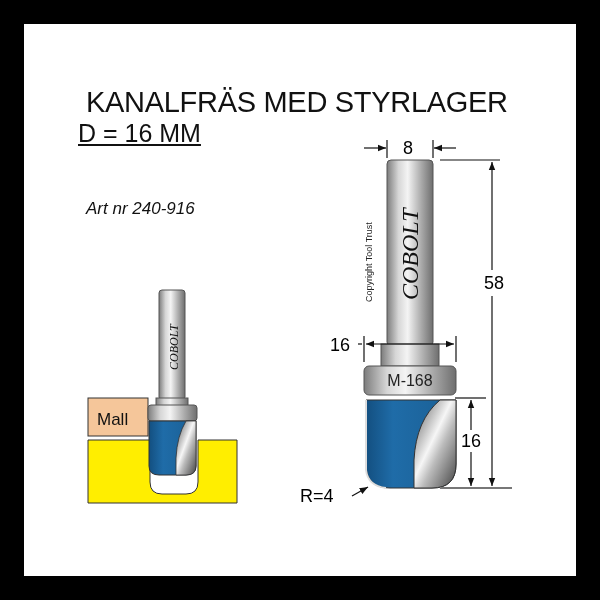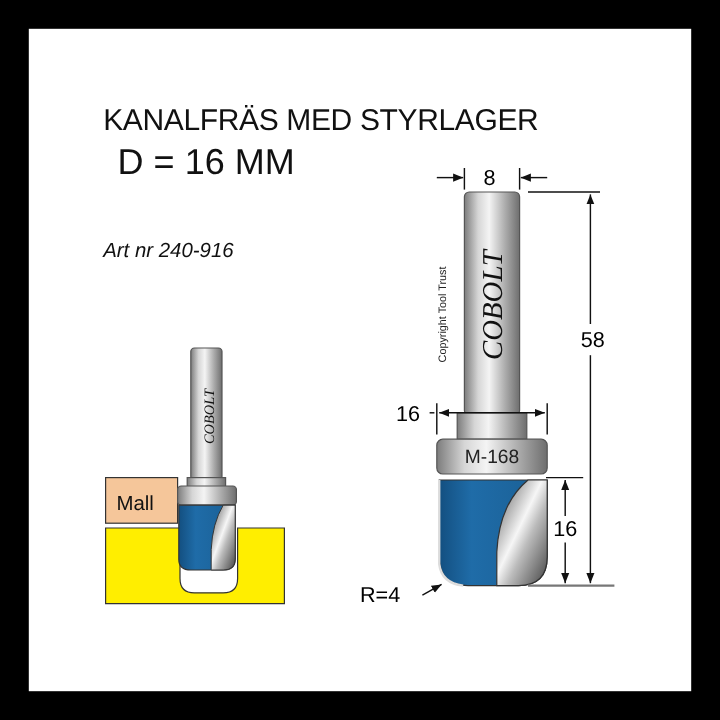--- a/index.html
+++ b/index.html
@@ -1,20 +1,20 @@
 <!DOCTYPE html>
 <html><head>
 <meta charset="utf-8">
 <style>
   html,body{margin:0;padding:0;background:#000;}
   body{width:600px;height:600px;position:relative;overflow:hidden;font-family:"Liberation Sans",sans-serif;}
   .frame{position:absolute;left:24px;top:24px;width:552px;height:552px;background:#fff;}
   .t{position:absolute;color:#111;white-space:nowrap;}
-  .title1{left:86px;top:86px;font-size:25px;letter-spacing:-0.3px;}
-  .title2{left:98px;top:119px;font-size:30px;}
+  .title1{left:86px;top:86px;font-size:29px;letter-spacing:-0.3px;}
+  .title2{left:78px;top:119px;font-size:25px;text-decoration:underline;}
   .art{left:86px;top:199px;font-size:17px;font-style:italic;}
   svg{position:absolute;left:0;top:0;}
   .dim{font-size:18px;}
 </style>
 </head>
 <body>
 
 <div class="frame"></div>
 
 <div class="t title1">KANALFRÄS MED STYRLAGER</div>

